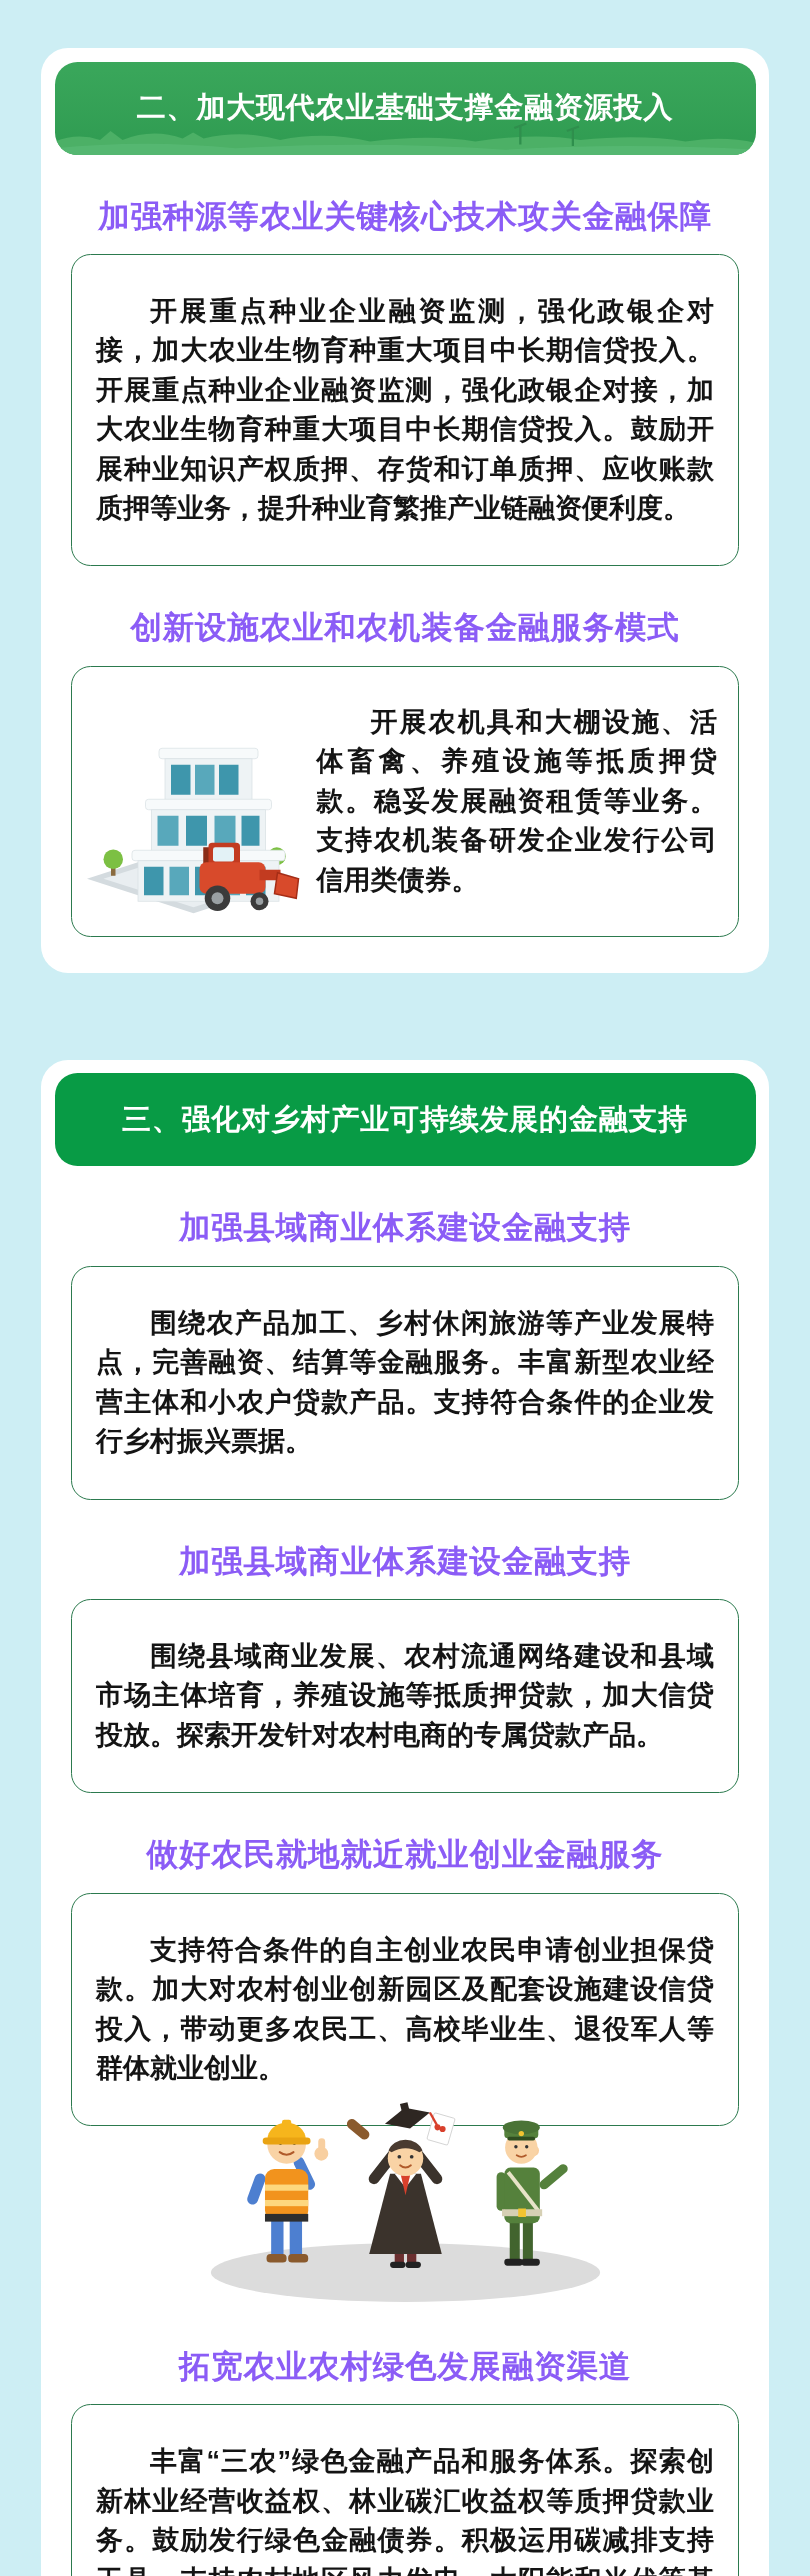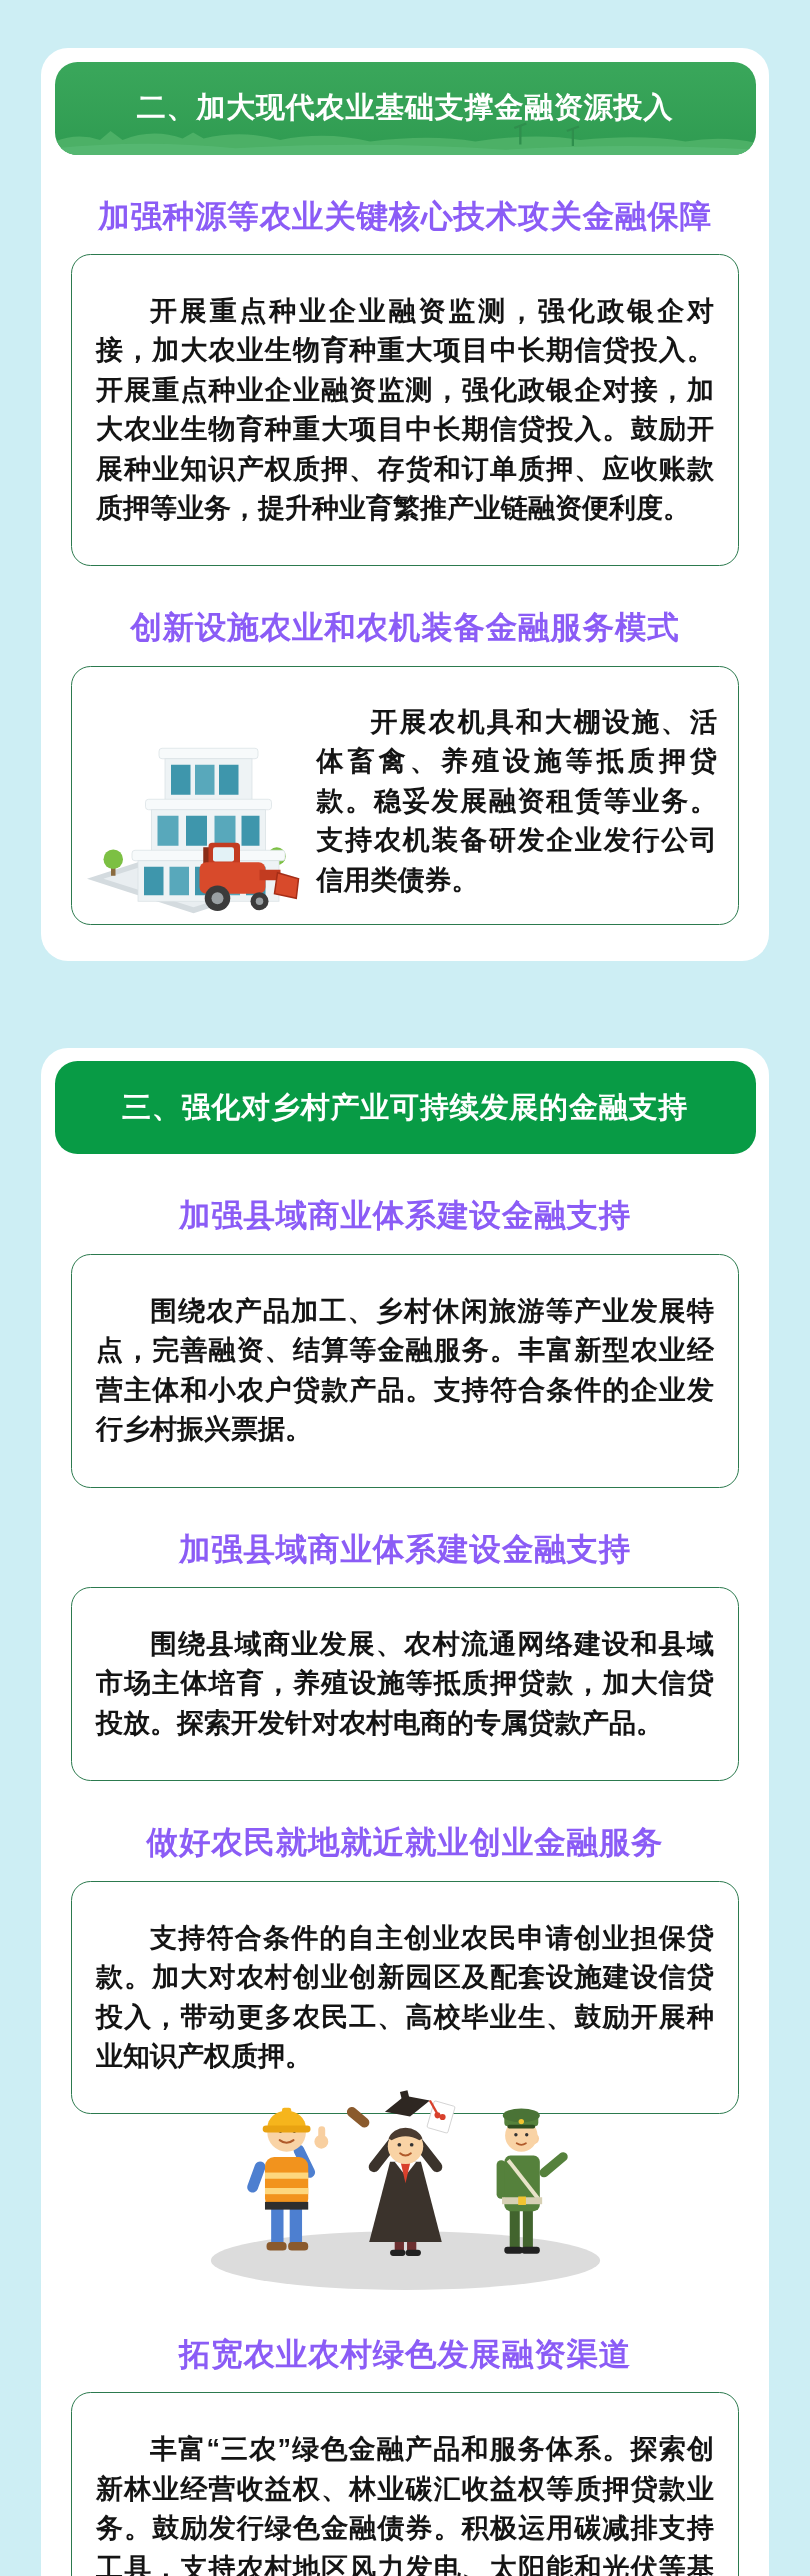--- a/index.html
+++ b/index.html
@@ -28,21 +28,21 @@
   .sec-title{
     margin:41px 15px 0;text-align:center;color:#8b5cf6;
     font-size:31.5px;font-weight:800;letter-spacing:0.8px;
   }
   .text-box{
     margin:16.5px 16.5px 0;border:1.5px solid #2c7a4e;border-radius:19.5px;
     padding:37px 24px;font-size:27px;line-height:1.46;color:#141414;
     font-weight:700;text-align:justify;background:#ffffff;
   }
   .text-box p{margin:0;text-indent:2em;}
-  .box-flex{display:flex;align-items:center;gap:10.5px;padding:18px 21px 6px 9px;}
+  .box-flex{display:flex;align-items:center;gap:10.5px;padding:18px 21px 18px 9px;}
   .box-flex .illus{flex:0 0 225px;}
   .box-flex p{flex:1;}
   .figures{
     position:relative;z-index:1;width:495px;margin:-31.5px auto 0;display:block;
   }
   .scene{display:block;width:701px;height:auto;margin:25.5px auto 0;}
 </style>
 </head>
 <body>
 
@@ -135,21 +135,21 @@
       <p>围绕农产品加工、乡村休闲旅游等产业发展特点，完善融资、结算等金融服务。丰富新型农业经营主体和小农户贷款产品。支持符合条件的企业发行乡村振兴票据。</p>
     </div>
 
     <h2 class="sec-title">加强县域商业体系建设金融支持</h2>
     <div class="text-box">
       <p>围绕县域商业发展、农村流通网络建设和县域市场主体培育，养殖设施等抵质押贷款，加大信贷投放。探索开发针对农村电商的专属贷款产品。</p>
     </div>
 
     <h2 class="sec-title">做好农民就地就近就业创业金融服务</h2>
     <div class="text-box">
-      <p>支持符合条件的自主创业农民申请创业担保贷款。加大对农村创业创新园区及配套设施建设信贷投入，带动更多农民工、高校毕业生、鼓励开展种业知识产权质押。</p>
+      <p>支持符合条件的自主创业农民申请创业担保贷款。加大对农村创业创新园区及配套设施建设信贷投入，带动更多农民工、高校毕业生、退役军人等群体就业创业。</p>
     </div>
 
     <svg class="figures" width="495" height="210" viewBox="0 0 640 272">
       <ellipse cx="320" cy="230" rx="252" ry="38" fill="#dcdcdc"></ellipse>
 
       <g>
         <rect x="146" y="156" width="16" height="54" fill="#4d7fd0"></rect>
         <rect x="170" y="156" width="16" height="54" fill="#4d7fd0"></rect>
         <rect x="140" y="206" width="26" height="11" rx="5" fill="#8a5a2d"></rect>
         <rect x="168" y="206" width="26" height="11" rx="5" fill="#8a5a2d"></rect>

